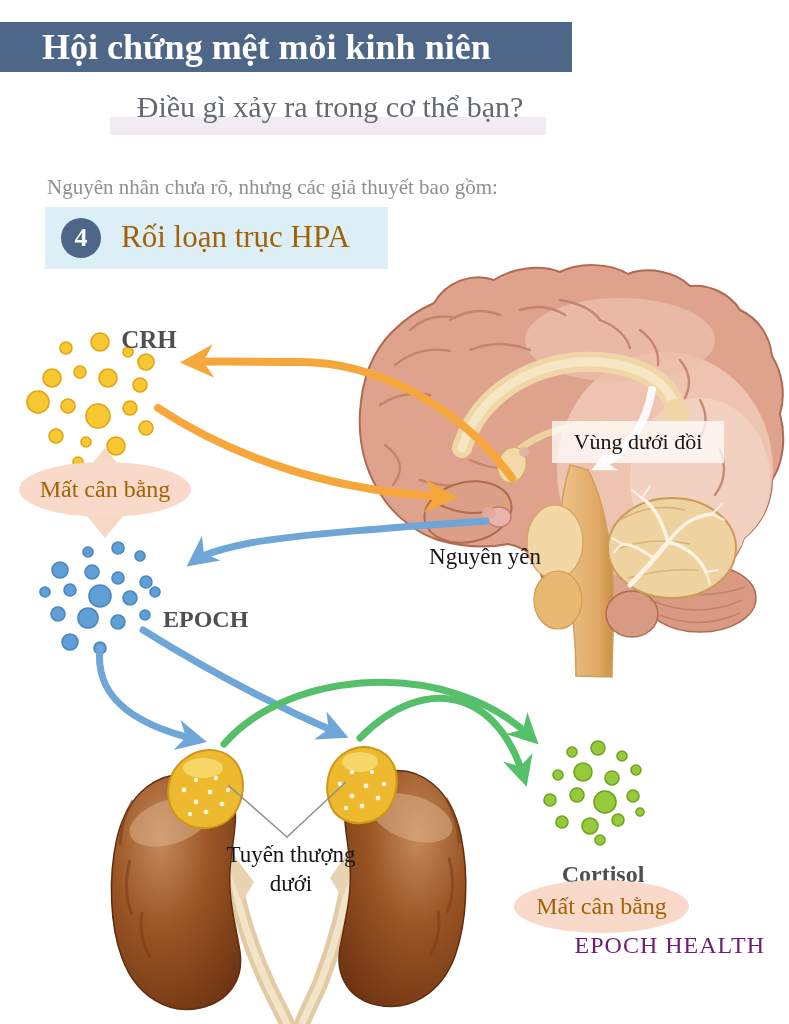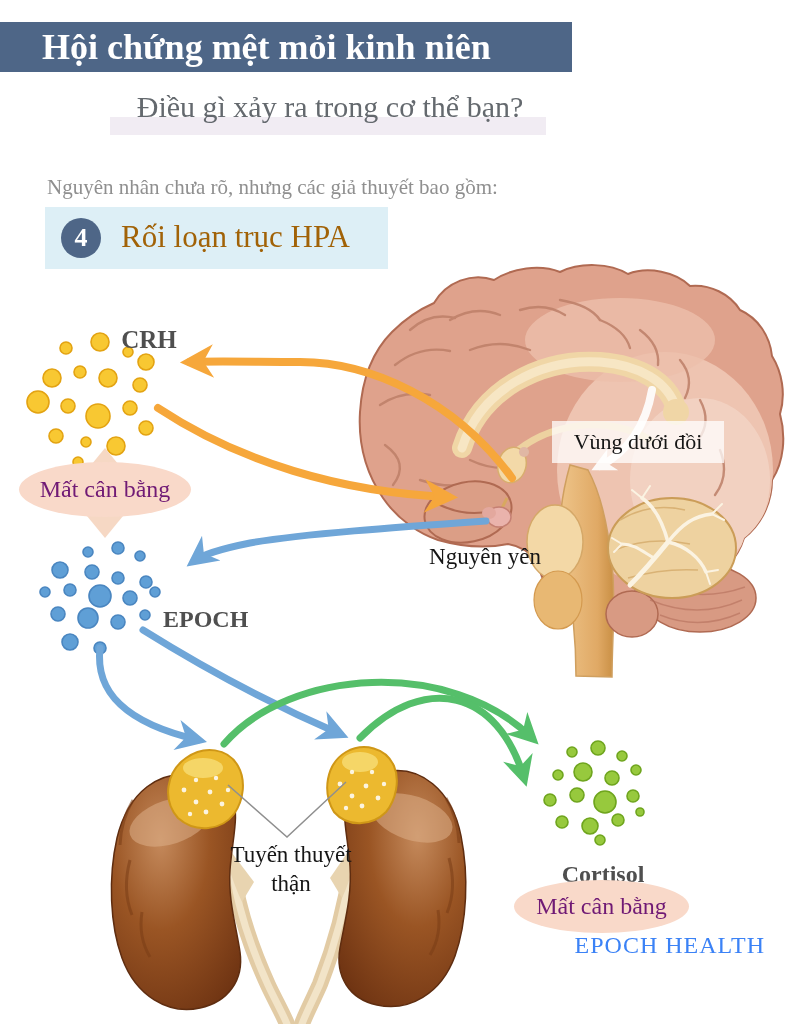--- a/index.html
+++ b/index.html
@@ -17,24 +17,24 @@
   .topic-label{position:absolute;left:76px;top:12px;font-size:31px;color:#a16207;white-space:nowrap;}
   .hormone-label{font-weight:bold;color:#4f4f4f;z-index:4;text-align:center;margin-top:20px;}
   .crh{left:118px;top:306px;width:62px;font-size:25px;}
   .acth{left:163px;top:586px;width:82px;font-size:24px;}
   .cortisol{left:552px;top:841px;width:102px;font-size:24px;}
   .organ-label{color:#161616;z-index:4;text-align:center;}
   .hypo-box{left:516px;top:421px;width:172px;height:42px;background:rgba(255,255,255,.74);
             font-size:22px;line-height:42px;margin-left:36px;}
   .pituitary{left:426px;top:544px;width:118px;font-size:23px;}
   .adrenal{left:212px;top:841px;width:158px;font-size:23px;line-height:1.25;}
-  .pill{background:#f9d9c9;border-radius:50%;color:#701a75;text-align:center;z-index:4;}
+  .pill{background:#f9d9c9;border-radius:50%;color:#a16207;text-align:center;z-index:4;}
   .pill-top{left:19px;top:462px;width:172px;height:55px;font-size:24px;line-height:55px;}
   .pill-bottom{left:514px;top:880px;width:175px;height:53px;font-size:24px;line-height:53px;}
-  .brand{right:24px;top:932px;font-size:24px;letter-spacing:1px;color:#3b82f6;z-index:4;}
+  .brand{right:24px;top:932px;font-size:24px;letter-spacing:1px;color:#701a75;z-index:4;}
   svg.layer{position:absolute;left:0;top:0;z-index:1;}
 </style>
 </head>
 <body>
 
 <div class="stage">
 
   <svg class="layer" width="789" height="1024" viewBox="0 0 789 1024">
     <defs>
       <marker id="mOrange" viewBox="0 0 10 10" refX="7" refY="5" markerWidth="4.6" markerHeight="4.2" orient="auto">
@@ -302,19 +302,19 @@
     <div class="topic-badge">4</div>
     <div class="topic-label">Rối loạn trục HPA</div>
   </div>
 
   <div class="abs hormone-label crh">CRH</div>
   <div class="abs hormone-label acth">EPOCH</div>
   <div class="abs hormone-label cortisol">Cortisol</div>
 
   <div class="abs organ-label hypo-box">Vùng dưới đồi</div>
   <div class="abs organ-label pituitary">Nguyên yên</div>
-  <div class="abs organ-label adrenal">Tuyến thuyết thận</div>
+  <div class="abs organ-label adrenal">Tuyến thượng dưới</div>
 
   <div class="abs pill pill-top">Mất cân bằng</div>
   <div class="abs pill pill-bottom">Mất cân bằng</div>
 
   <div class="abs brand">EPOCH HEALTH</div>
 </div>
 
 </body></html>

